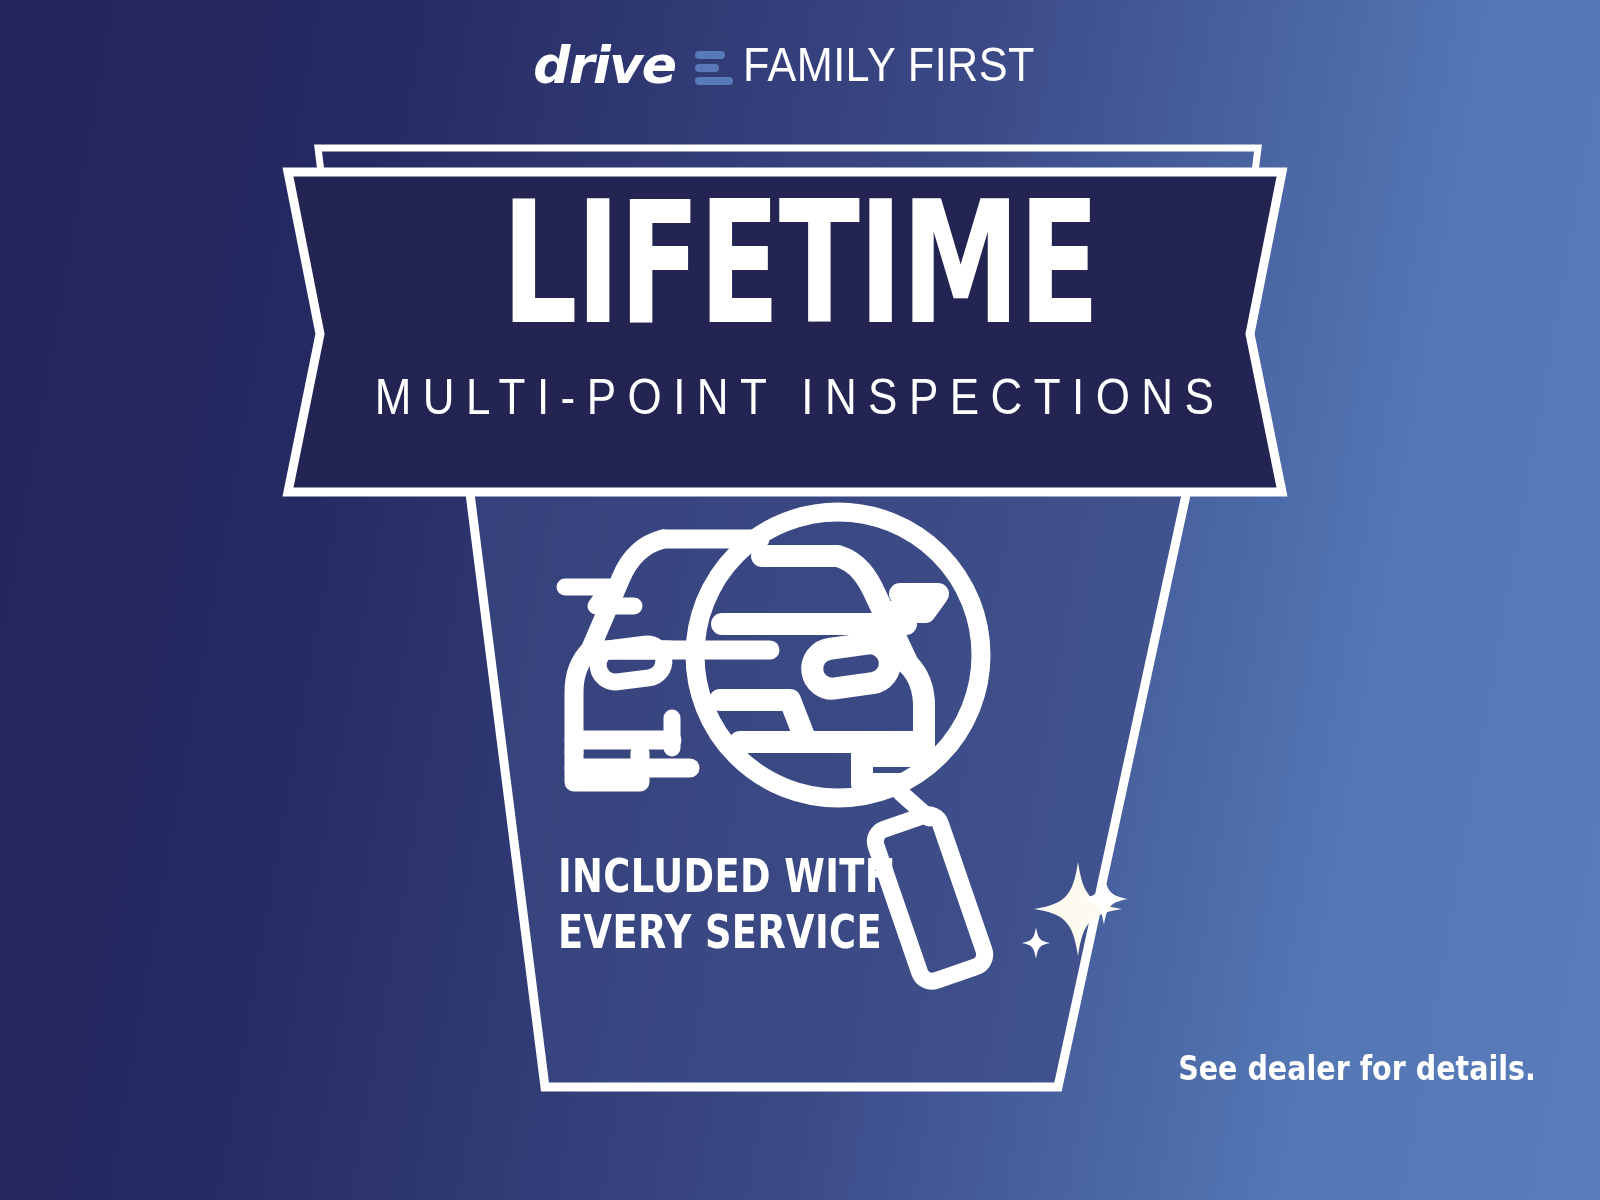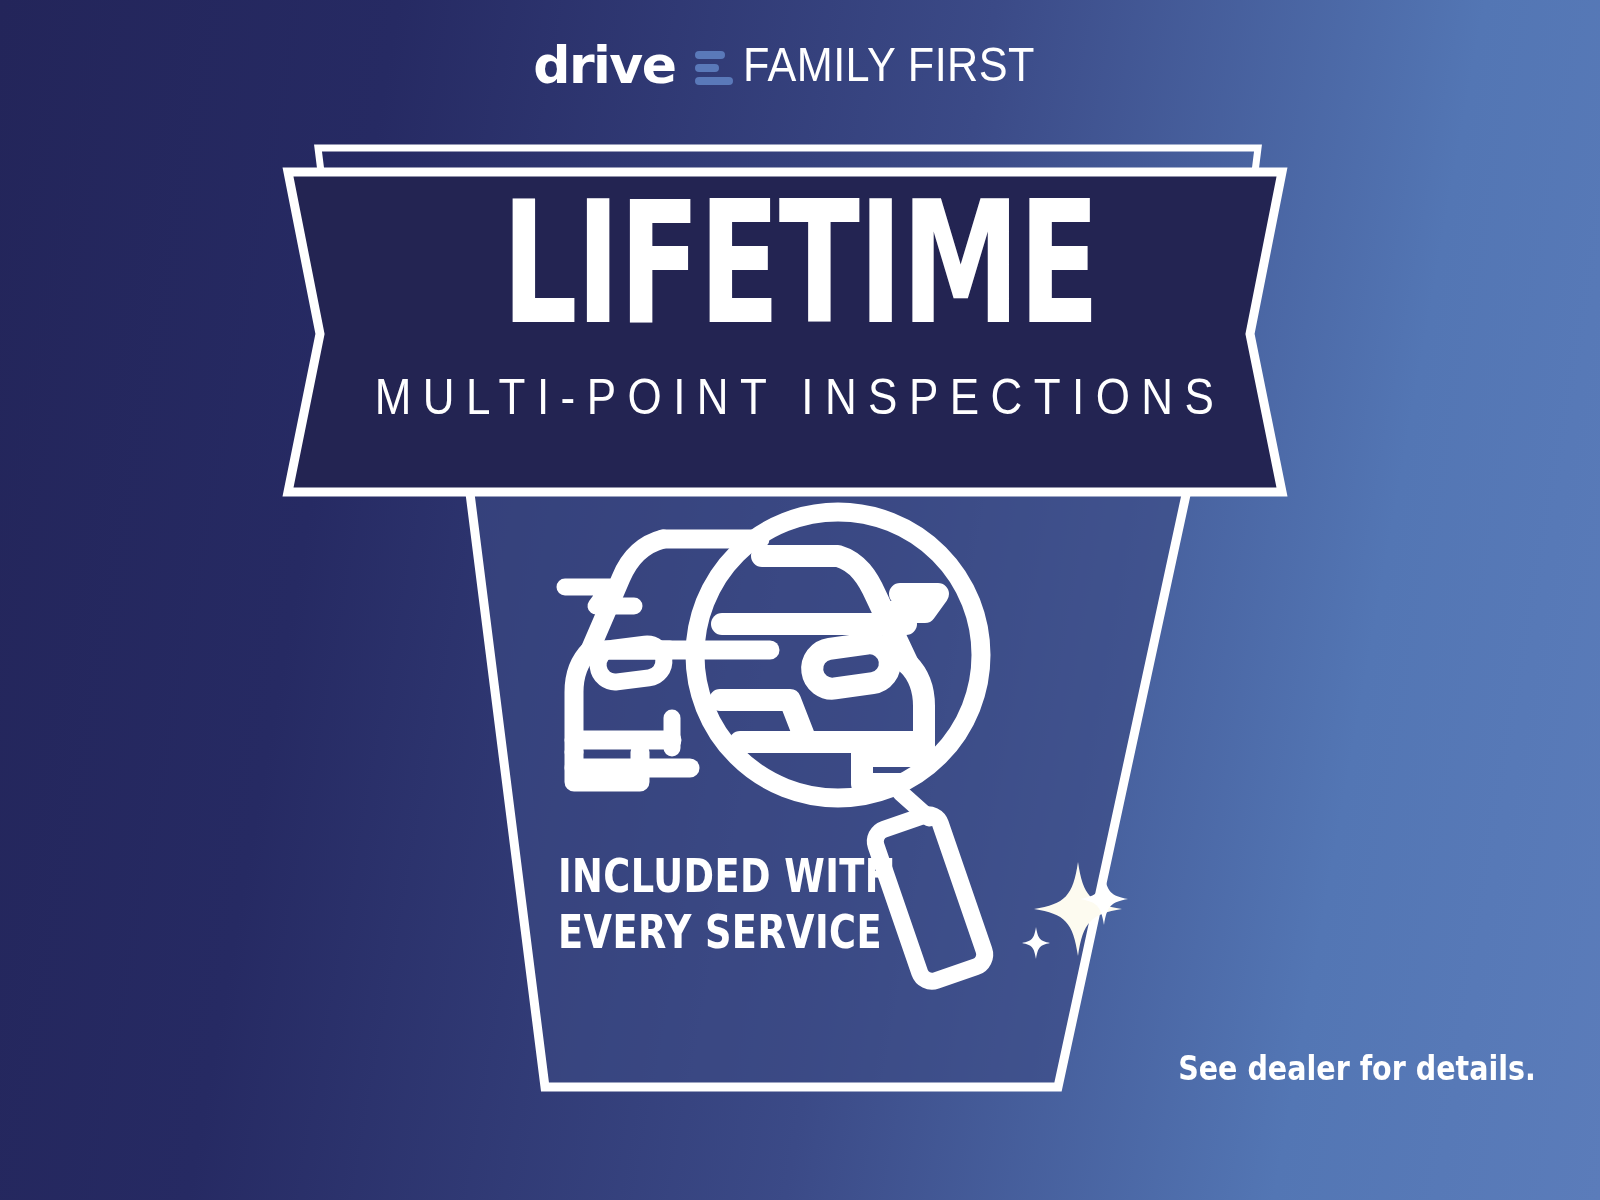--- a/index.html
+++ b/index.html
@@ -24,20 +24,21 @@
     width: 1600px;
     height: 66px;
     display: flex;
     align-items: center;
     justify-content: center;
     gap: 0px;
   }
   #logo .drive {
     font-family: "DejaVu Sans", sans-serif;
     font-weight: bold;
+    font-style: italic;
     font-size: 52px;
     color: #ffffff;
     letter-spacing: -1.5px;
     line-height: 1;
     margin-right: 19px;
   }
   #logo .bars {
     display: flex;
     flex-direction: column;
     align-items: flex-start;

